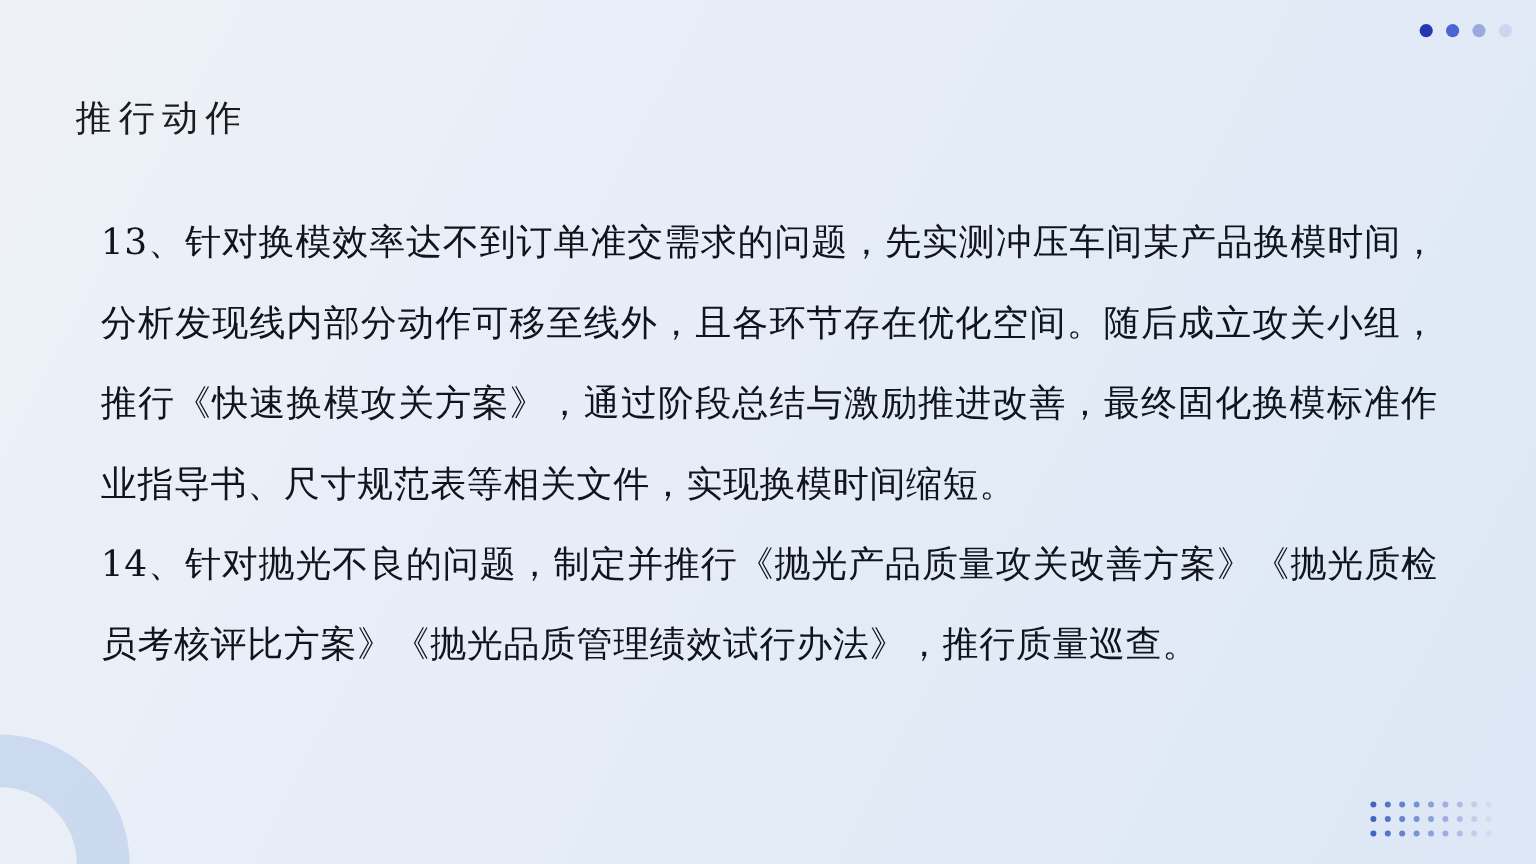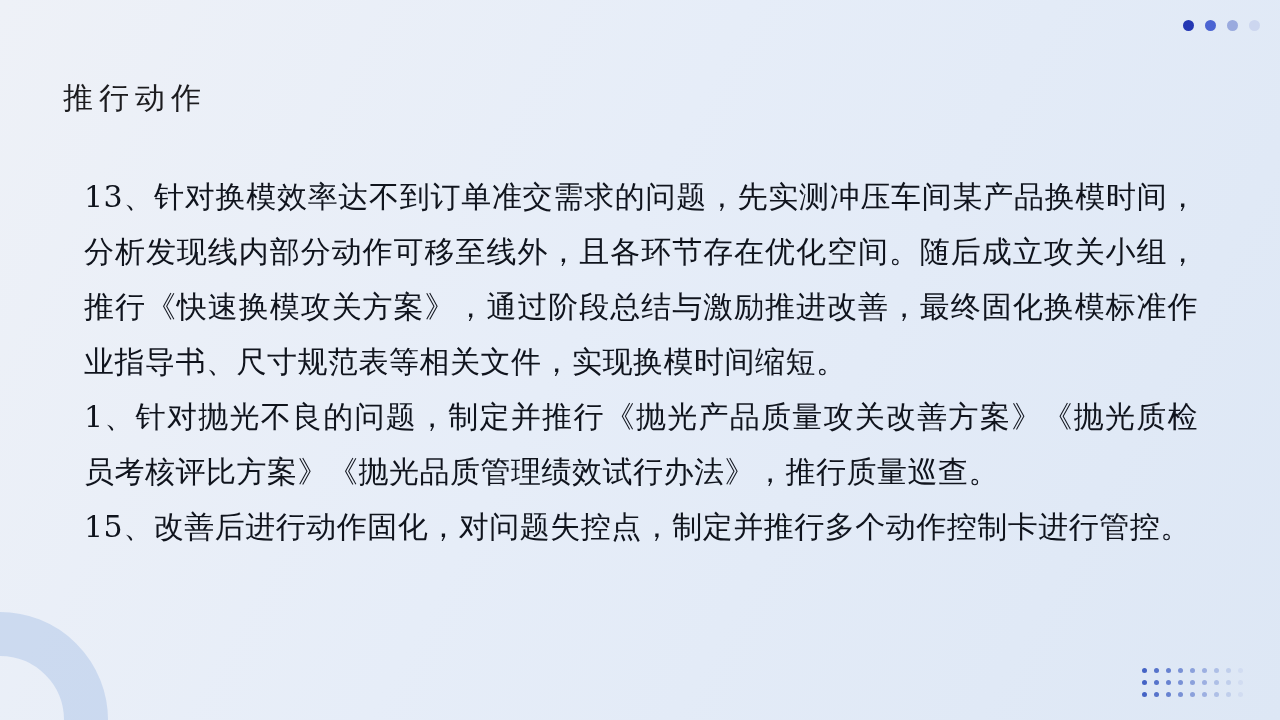--- a/index.html
+++ b/index.html
@@ -57,21 +57,21 @@
     font-size: 30px;
     font-weight: 500;
     letter-spacing: 6px;
     color: #1c1c1f;
   }
   .body-text {
     position: absolute;
     left: 84px; top: 169px;
     width: 1114px;
     font-size: 30px;
-    line-height: 55px;
+    line-height: 67px;
     color: #10141d;
     letter-spacing: 0.5px;
   }
   .body-text p {
     margin: 0;
     text-align: justify;
   }
 </style>
 </head>
 <body>
@@ -84,22 +84,21 @@
       <span class="dot" style="background: rgb(36, 55, 179);"></span>
       <span class="dot" style="background: rgb(75, 100, 210);"></span>
       <span class="dot" style="background: rgb(154, 170, 222);"></span>
       <span class="dot" style="background: rgb(204, 214, 239);"></span>
     </div>
 
   <h1 class="slide-title">推行动作</h1>
 
   <div class="body-text">
     <p>13、针对换模效率达不到订单准交需求的问题，先实测冲压车间某产品换模时间，分析发现线内部分动作可移至线外，且各环节存在优化空间。随后成立攻关小组，推行《快速换模攻关方案》，通过阶段总结与激励推进改善，最终固化换模标准作业指导书、尺寸规范表等相关文件，实现换模时间缩短。</p>
-    <p>1、针对抛光不良的问题，制定并推行《抛光产品质量攻关改善方案》《抛光质检员考核评比方案》《抛光品质管理绩效试行办法》，推行质量巡查。</p>
-    <p>15、改善后进行动作固化，对问题失控点，制定并推行多个动作控制卡进行管控。</p>
+    <p>14、针对抛光不良的问题，制定并推行《抛光产品质量攻关改善方案》《抛光质检员考核评比方案》《抛光品质管理绩效试行办法》，推行质量巡查。</p>
   </div>
 
   <div class="dot-grid">
       <span class="gdot" style="background: rgb(59, 92, 194); opacity: 0.95;"></span>
       <span class="gdot" style="background: rgb(59, 92, 194); opacity: 0.84;"></span>
       <span class="gdot" style="background: rgb(59, 92, 194); opacity: 0.73;"></span>
       <span class="gdot" style="background: rgb(59, 92, 194); opacity: 0.62;"></span>
       <span class="gdot" style="background: rgb(59, 92, 194); opacity: 0.51;"></span>
       <span class="gdot" style="background: rgb(59, 92, 194); opacity: 0.4;"></span>
       <span class="gdot" style="background: rgb(59, 92, 194); opacity: 0.29;"></span>

